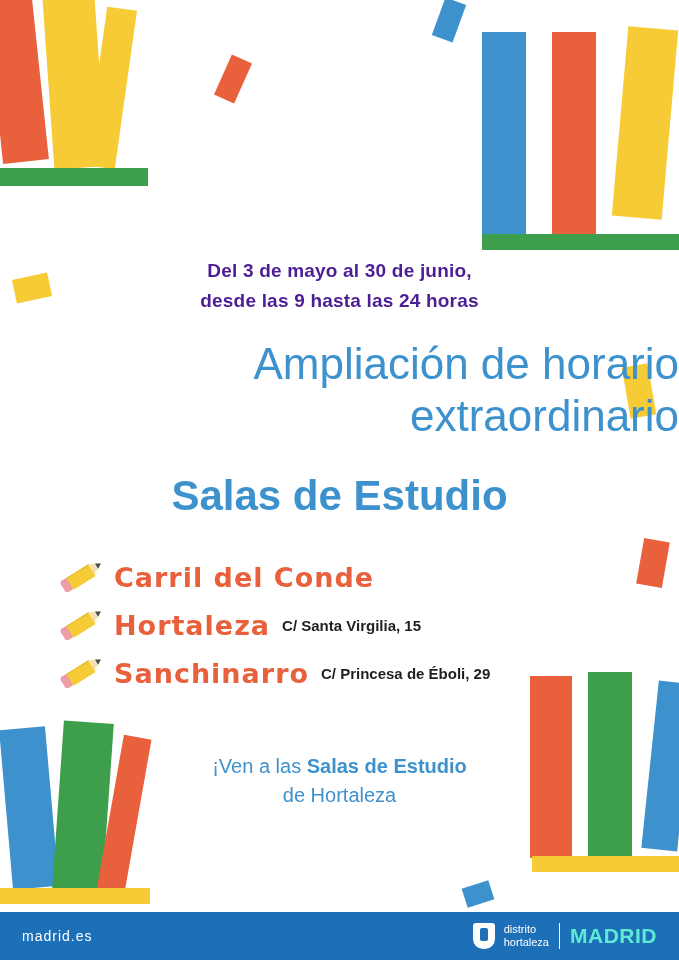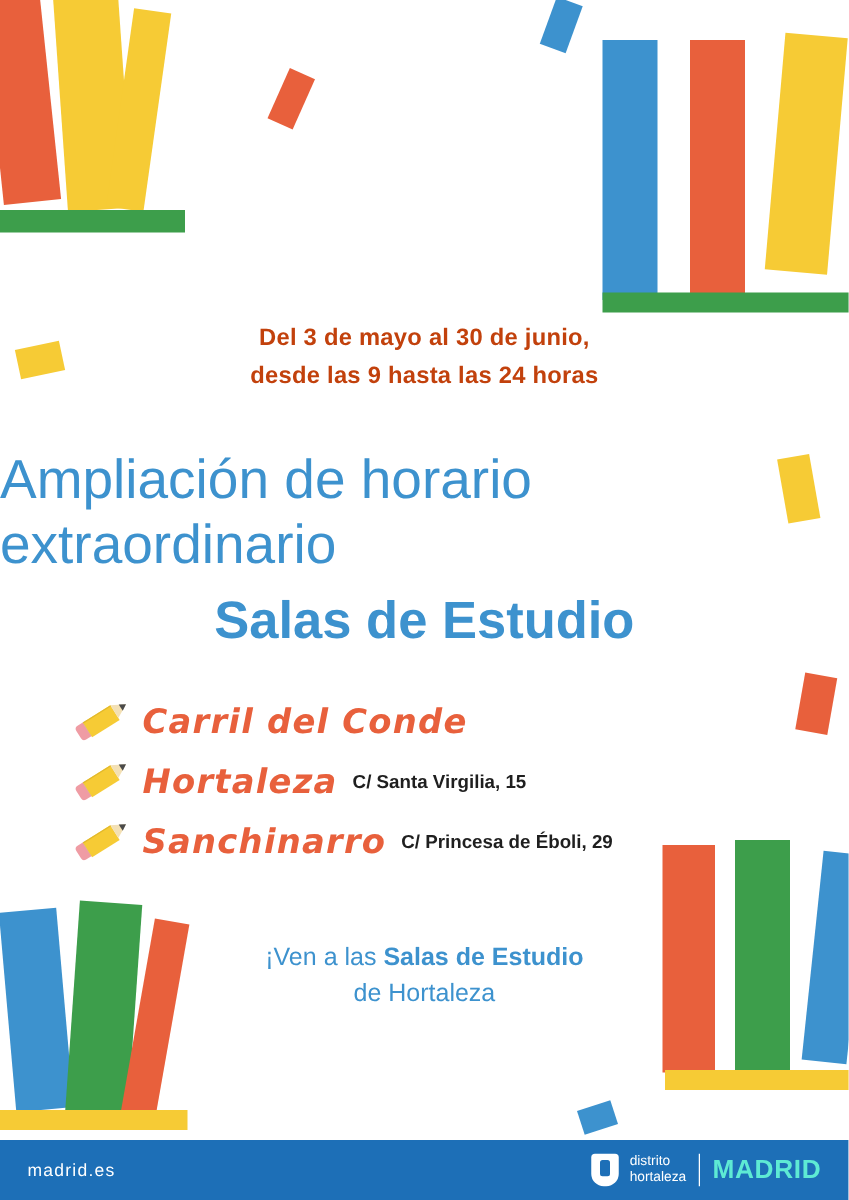--- a/index.html
+++ b/index.html
@@ -120,30 +120,30 @@
   .bl-blue-chip {
     left: 464px; top: 884px; width: 28px; height: 20px;
     background: #3d92ce; transform: rotate(-18deg);
   }
 
   
   .dates {
     position: absolute;
     left: 0; top: 256px; width: 679px;
     text-align: center;
-    color: #c2410c;
+    color: #4c1d95;
     font-weight: bold;
     font-size: 19px;
     line-height: 30px;
     letter-spacing: 0.2px;
   }
   .headline {
     position: absolute;
-    left: 0; top: 358px; width: 679px;
-    text-align: left;
+    left: 0; top: 338px; width: 679px;
+    text-align: right;
     color: #3d92ce;
     font-size: 44px;
     line-height: 52px;
     font-weight: normal;
   }
   .subhead {
     position: absolute;
     left: 0; top: 470px; width: 679px;
     text-align: center;
     color: #3d92ce;
@@ -204,21 +204,20 @@
     left: 40px; top: 5px;
     width: 0; height: 0;
     border-top: 3.5px solid transparent;
     border-bottom: 3.5px solid transparent;
     border-left: 5px solid #4a4a4a;
   }
   .loc-name {
     color: #e8603c;
     font-size: 27px;
     font-weight: bold;
-    font-style: italic;
     font-family: "DejaVu Sans", sans-serif;
     letter-spacing: 1px;
     white-space: nowrap;
   }
   .loc-addr {
     color: #1f1f1f;
     font-size: 15px;
     font-weight: bold;
     margin-left: 12px;
     white-space: nowrap;

